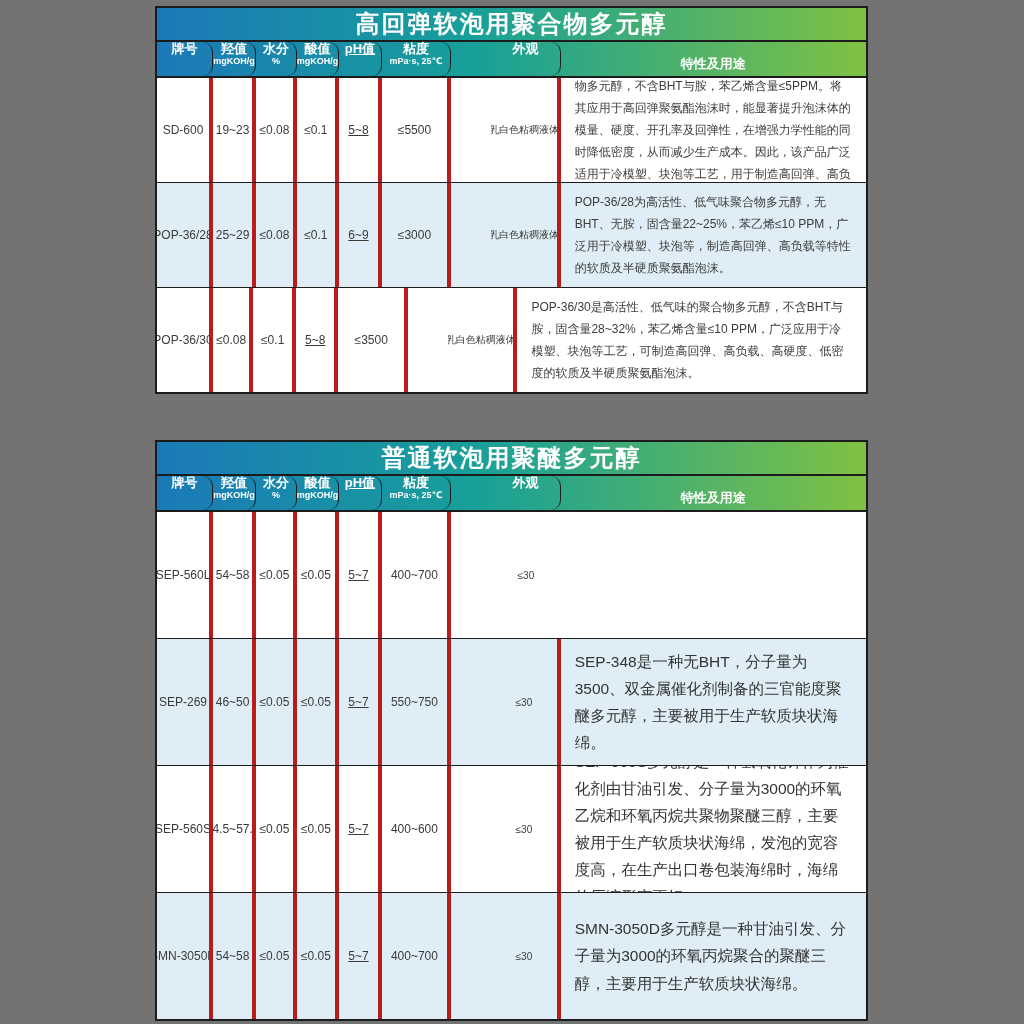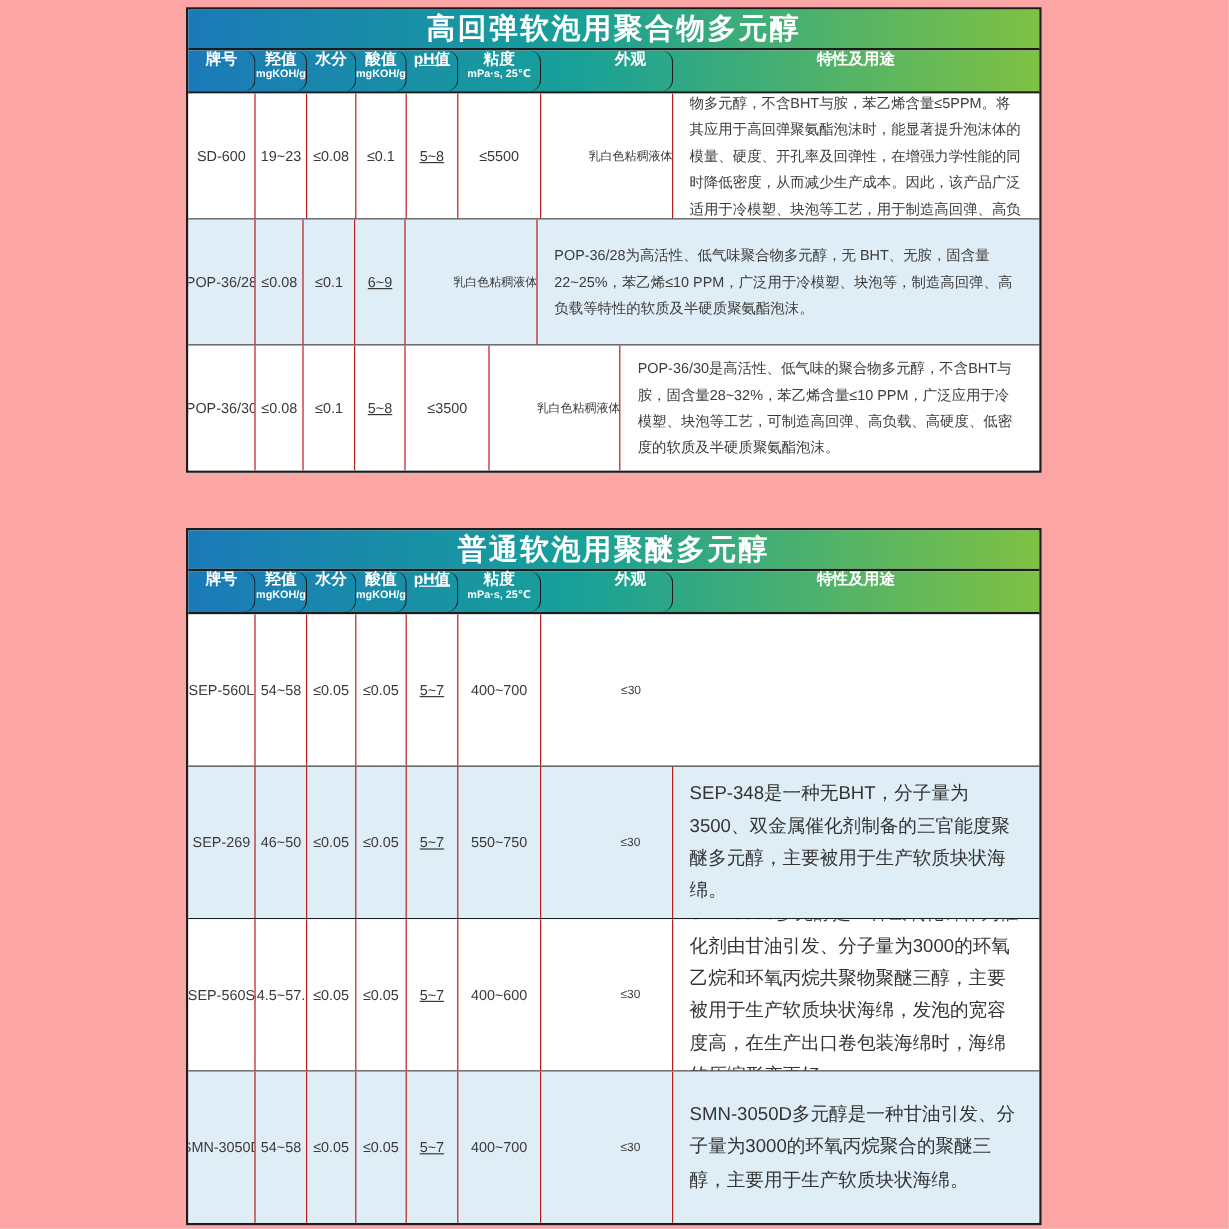--- a/index.html
+++ b/index.html
@@ -3,21 +3,21 @@
 <meta charset="utf-8">
 <style>
   html,body{margin:0;padding:0;}
   body{
     width:1024px;height:1024px;
     background:#ffffff;
     font-family:"Liberation Sans","DejaVu Sans",sans-serif;
     position:relative;
     overflow:hidden;
   }
-  .page{position:absolute;inset:0;background:#fca5a5;}
+  .page{position:absolute;inset:0;background:#737373;}
   .ptable{
     position:absolute;
     left:155px;
     width:713px;
     border:2px solid #1c1c1c;
     box-sizing:border-box;
     background:#fff;
   }
   #table-0{top:6px;}
   #table-1{top:440px;}
@@ -34,55 +34,55 @@
     background:linear-gradient(90deg,#1b79b8 0%,#17a099 45%,#7fc143 100%);
     border-bottom:2px solid #1c1c1c;
   }
   .head-cell{
     display:flex;flex-direction:column;align-items:center;
     color:#fff;box-sizing:border-box;
     border-right:1px solid #1c1c1c;
     line-height:1.05;
     border-radius:10px;
   }
-  .head-cell:last-child{border-right:none;}
+  .head-cell:last-child{border-right:none;margin-top:15px;}
   .head-label{font-size:13px;font-weight:bold;}
   .head-sub{font-size:9px;font-weight:bold;margin-top:1px;}
   .body-row{
     display:flex;
     border-bottom:1.5px solid #1c1c1c;
     background:#fff;
   }
   .body-row:last-child{border-bottom:none;}
   .body-row.alt{background:#dfeef6;}
   #table-0 .body-row{height:104px;}
   #table-1 .body-row{height:126px;}
   .cell{
     display:flex;align-items:center;justify-content:center;
     box-sizing:border-box;
-    border-right:1px solid #b91c1c;
+    border-right:4px solid #b91c1c;
     color:#3a3a3a;
     font-size:12px;
     text-align:center;
     white-space:nowrap;
     overflow:hidden;
   }
   .cell:last-child{border-right:none;}
   .cell.desc{
     white-space:normal;
     text-align:left;
     justify-content:flex-start;
     padding:6px 14px;
   }
   #table-0 .cell.desc{font-size:12px;line-height:1.85;color:#3c3c3c;}
   #table-1 .cell.desc{font-size:15.5px;line-height:1.75;color:#333;}
   
   .c0{width:7.9%;}
   .c1{width:6.1%;}
-  .c2{width:5.7%;gap:21px;}
+  .c2{width:5.7%;}
   .c3{width:6.0%;}
   .c4{width:6.0%;text-decoration:underline;}
   .c5{width:9.8%;}
   .c6{width:9.8%;margin-left:40px;}
   .c7{width:48.7%;flex:1;}
   .cell.c6{font-size:10px;}
 </style>
 </head>
 <body>
 
@@ -128,23 +128,25 @@
           <div class="cell c1">19~23</div>
           <div class="cell c2">≤0.08</div>
           <div class="cell c3">≤0.1</div>
           <div class="cell c4">5~8</div>
           <div class="cell c5">≤5500</div>
           <div class="cell c6">乳白色粘稠液体</div>
           <div class="cell desc c7">SD-600是一款高活性、高固含量（40~42%）的聚合物多元醇，不含BHT与胺，苯乙烯含量≤5PPM。将其应用于高回弹聚氨酯泡沫时，能显著提升泡沫体的模量、硬度、开孔率及回弹性，在增强力学性能的同时降低密度，从而减少生产成本。因此，该产品广泛适用于冷模塑、块泡等工艺，用于制造高回弹、高负载、高硬度、低密度的软质及半硬质聚氨酯泡沫。</div>
         </div>
         <div class="body-row alt">
           <div class="cell c0">POP-36/28</div>
+          <div class="cell c1">25~29</div>
           <div class="cell c2">≤0.08</div>
           <div class="cell c3">≤0.1</div>
           <div class="cell c4">6~9</div>
+          <div class="cell c5">≤3000</div>
           <div class="cell c6">乳白色粘稠液体</div>
           <div class="cell desc c7">POP-36/28为高活性、低气味聚合物多元醇，无 BHT、无胺，固含量22~25%，苯乙烯≤10  PPM，广泛用于冷模塑、块泡等，制造高回弹、高负载等特性的软质及半硬质聚氨酯泡沫。</div>
         </div>
         <div class="body-row">
           <div class="cell c0">POP-36/30</div>
           <div class="cell c2">≤0.08</div>
           <div class="cell c3">≤0.1</div>
           <div class="cell c4">5~8</div>
           <div class="cell c5">≤3500</div>
           <div class="cell c6">乳白色粘稠液体</div>

